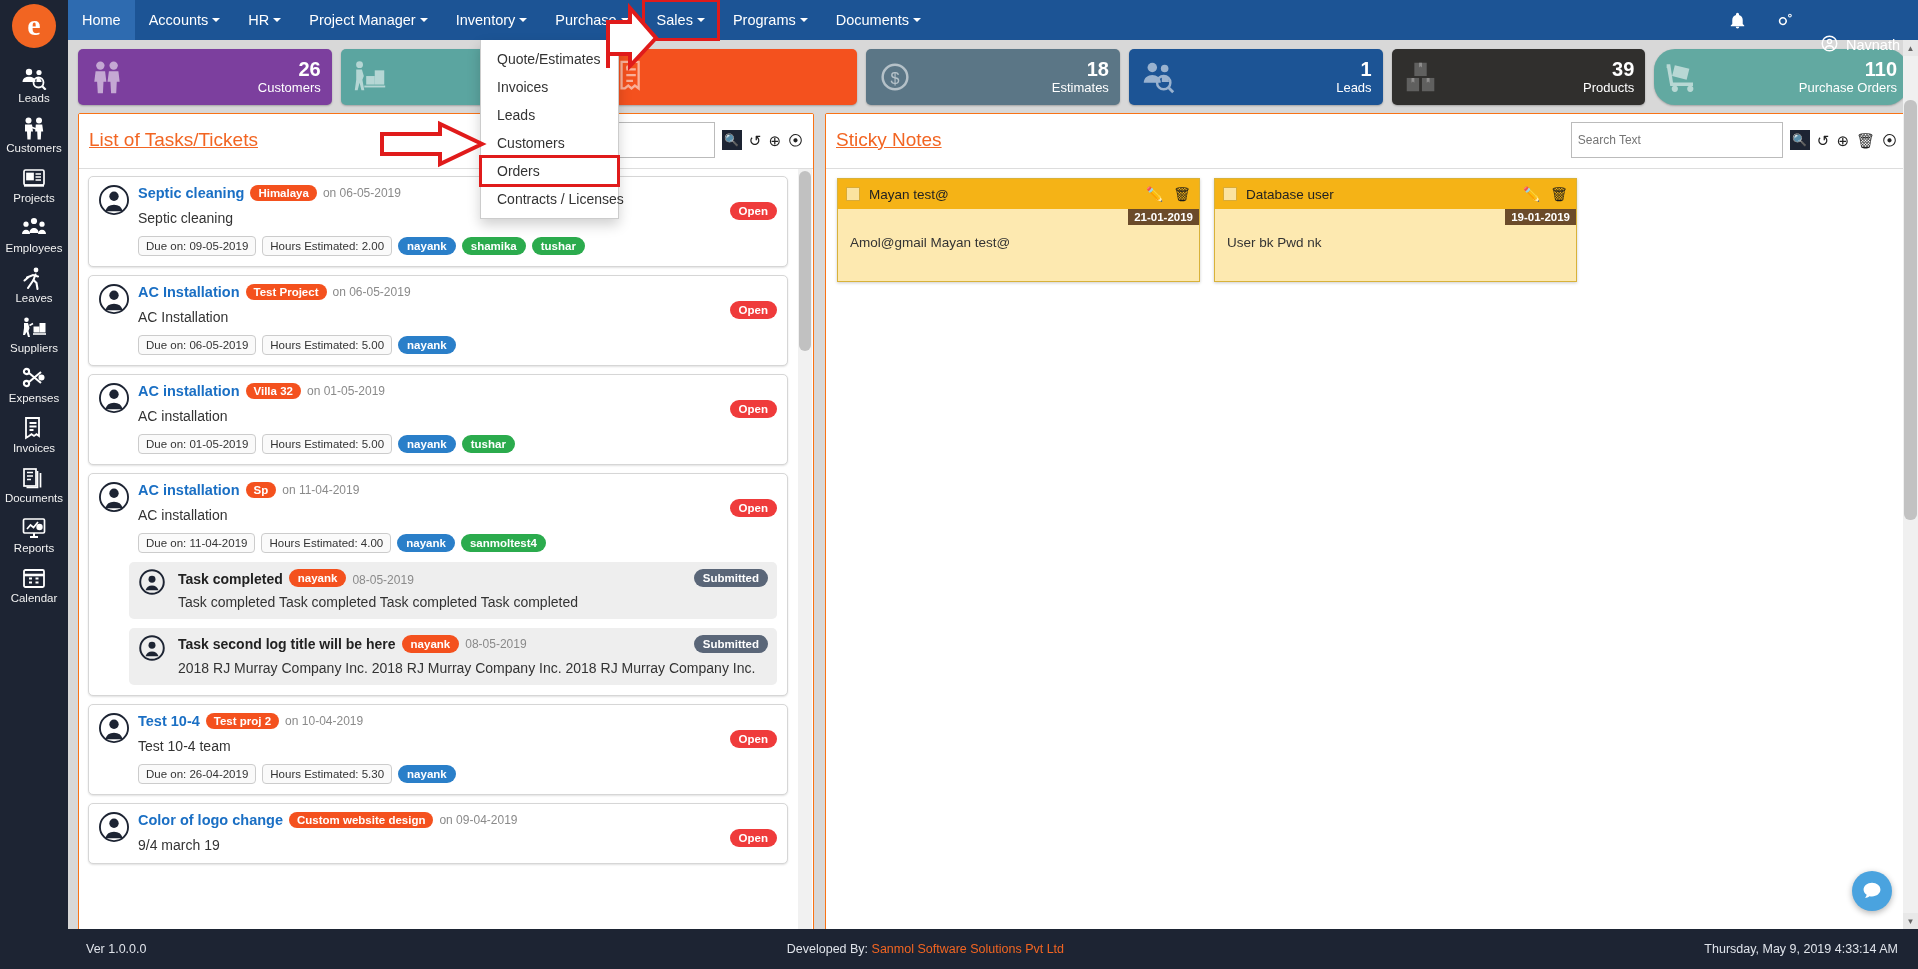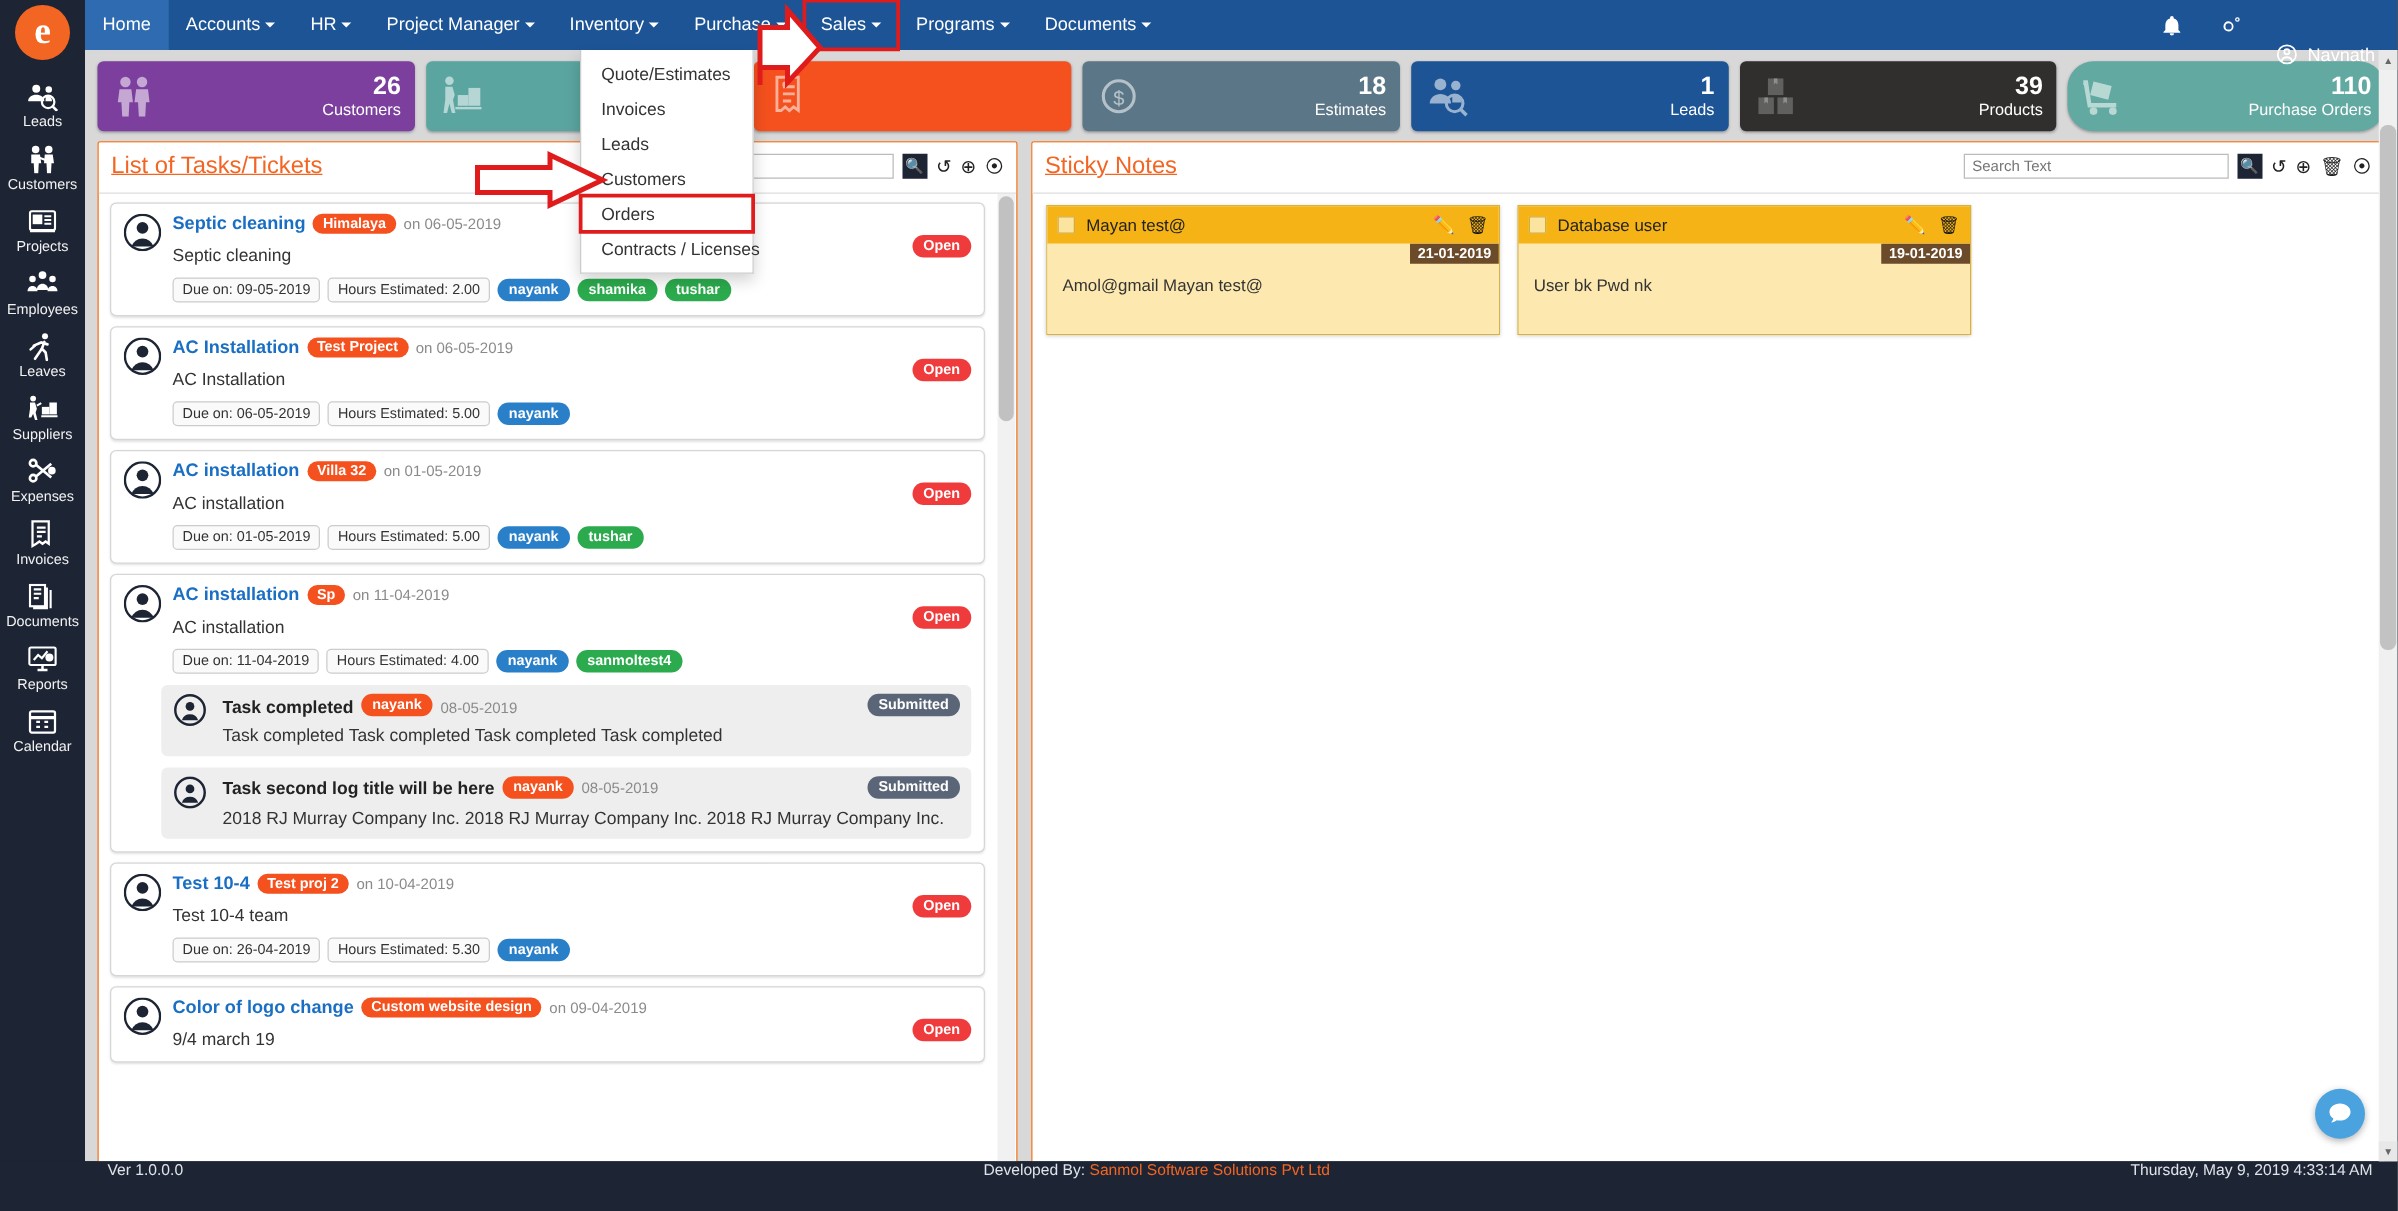--- a/index.html
+++ b/index.html
@@ -53,21 +53,21 @@
   }
   .nav-item.highlight { outline: 3px solid #e01b1b; outline-offset: -2px; }
   .nav-right {
     margin-left: auto; display: flex; align-items: center; padding-right: 18px; gap: 26px;
   }
   .nav-right .ni { color: #fff; font-size: 18px; cursor: pointer; display: flex; align-items: center; }
   .nav-user { color: #fff; font-size: 14.5px; display: flex; align-items: flex-end; gap: 7px; cursor: pointer; margin-top: 47px; }
 
   
   .dropdown {
-    position: absolute; left: 464px; top: 40px; width: 139px;
+    position: absolute; left: 480px; top: 40px; width: 139px;
     background: #fff; border: 1px solid #ccc; border-top: none;
     box-shadow: 0 6px 12px rgba(0,0,0,.18); z-index: 60; padding: 5px 0;
   }
   .dd-item {
     padding: 6px 16px; font-size: 14px; color: #333; white-space: nowrap; cursor: pointer;
   }
   .dd-item.hl { outline: 3px solid #e01b1b; outline-offset: -1px; }
 
   
   .page {
@@ -101,21 +101,21 @@
   .panel-head {
     display: flex; align-items: center; padding: 8px 10px 10px 10px;
     border-bottom: 1px solid #ddd; background: #fff; flex: 0 0 auto;
   }
   .panel-title {
     color: #f26522; font-size: 19px; text-decoration: underline; cursor: pointer;
     white-space: nowrap;
   }
   .panel-tools { margin-left: auto; display: flex; align-items: center; gap: 7px; }
   .srch-input {
-    width: 212px; height: 20px; border: 1px solid #bbb; font-size: 12px;
+    width: 212px; height: 36px; border: 1px solid #bbb; font-size: 12px;
     padding: 0 6px; color: #be185d; background: #fff;
   }
   .tool-btn { font-size: 15px; color: #222; cursor: pointer; line-height: 1; }
   .tool-btn.boxed {
     background: #1d2433; color: #fff; width: 20px; height: 20px;
     display: inline-flex; align-items: center; justify-content: center; font-size: 12px;
   }
   .panel-body { flex: 1; overflow: hidden; padding: 7px 9px; position: relative; }
 
   
@@ -197,21 +197,21 @@
   .page-scroll .thumb { position: absolute; left: 1px; top: 60px; width: 13px; height: 420px; background: #c2c2c2; border-radius: 6px; }
   .page-scroll .arrow {
     position: absolute; left: 0; width: 15px; height: 16px; background: #e8e8e8;
     display: flex; align-items: center; justify-content: center; font-size: 8px; color: #666;
   }
 
   
   .footer {
     position: absolute; left: 0; bottom: 0; width: 1918px; height: 40px;
     background: #1d2433; color: #dfe3ea; font-size: 12.5px;
-    display: flex; align-items: flex-start; z-index: 45;
+    display: flex; align-items: center; z-index: 45;
   }
   .footer .v { padding-left: 86px; }
   .footer .mid { margin: 0 auto; }
   .footer .mid b { font-weight: 400; }
   .footer .mid .org { color: #f26522; }
   .footer .right { padding-right: 20px; }
 
   
   .chat-fab {
     position: absolute; right: 26px; bottom: 58px; width: 40px; height: 40px;

